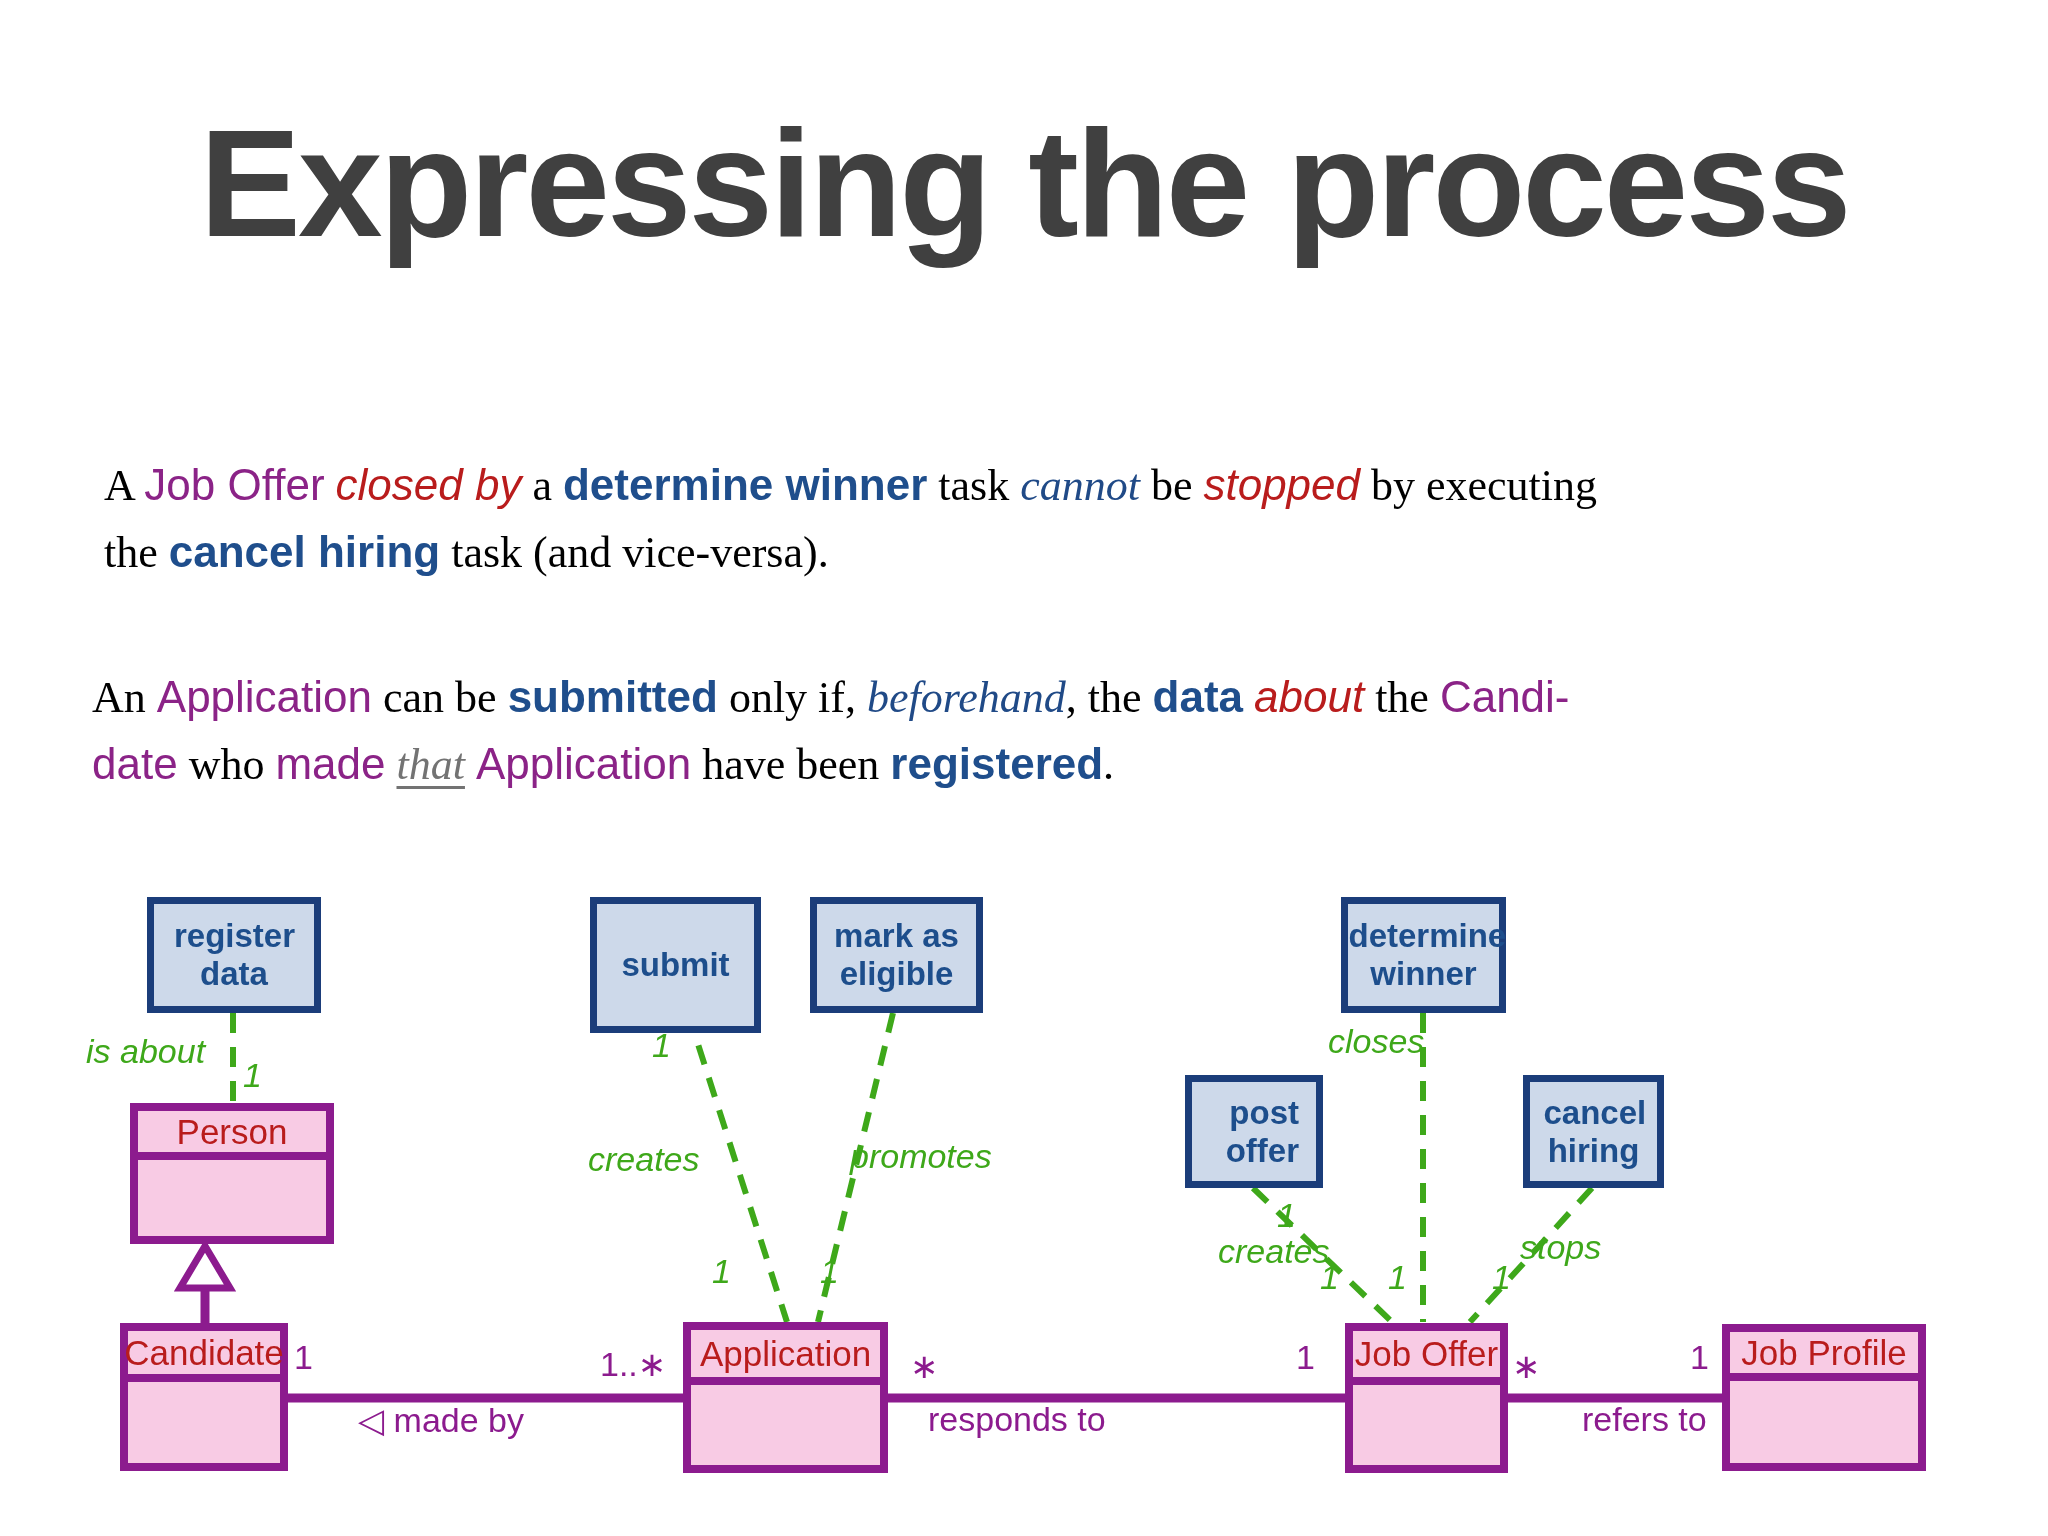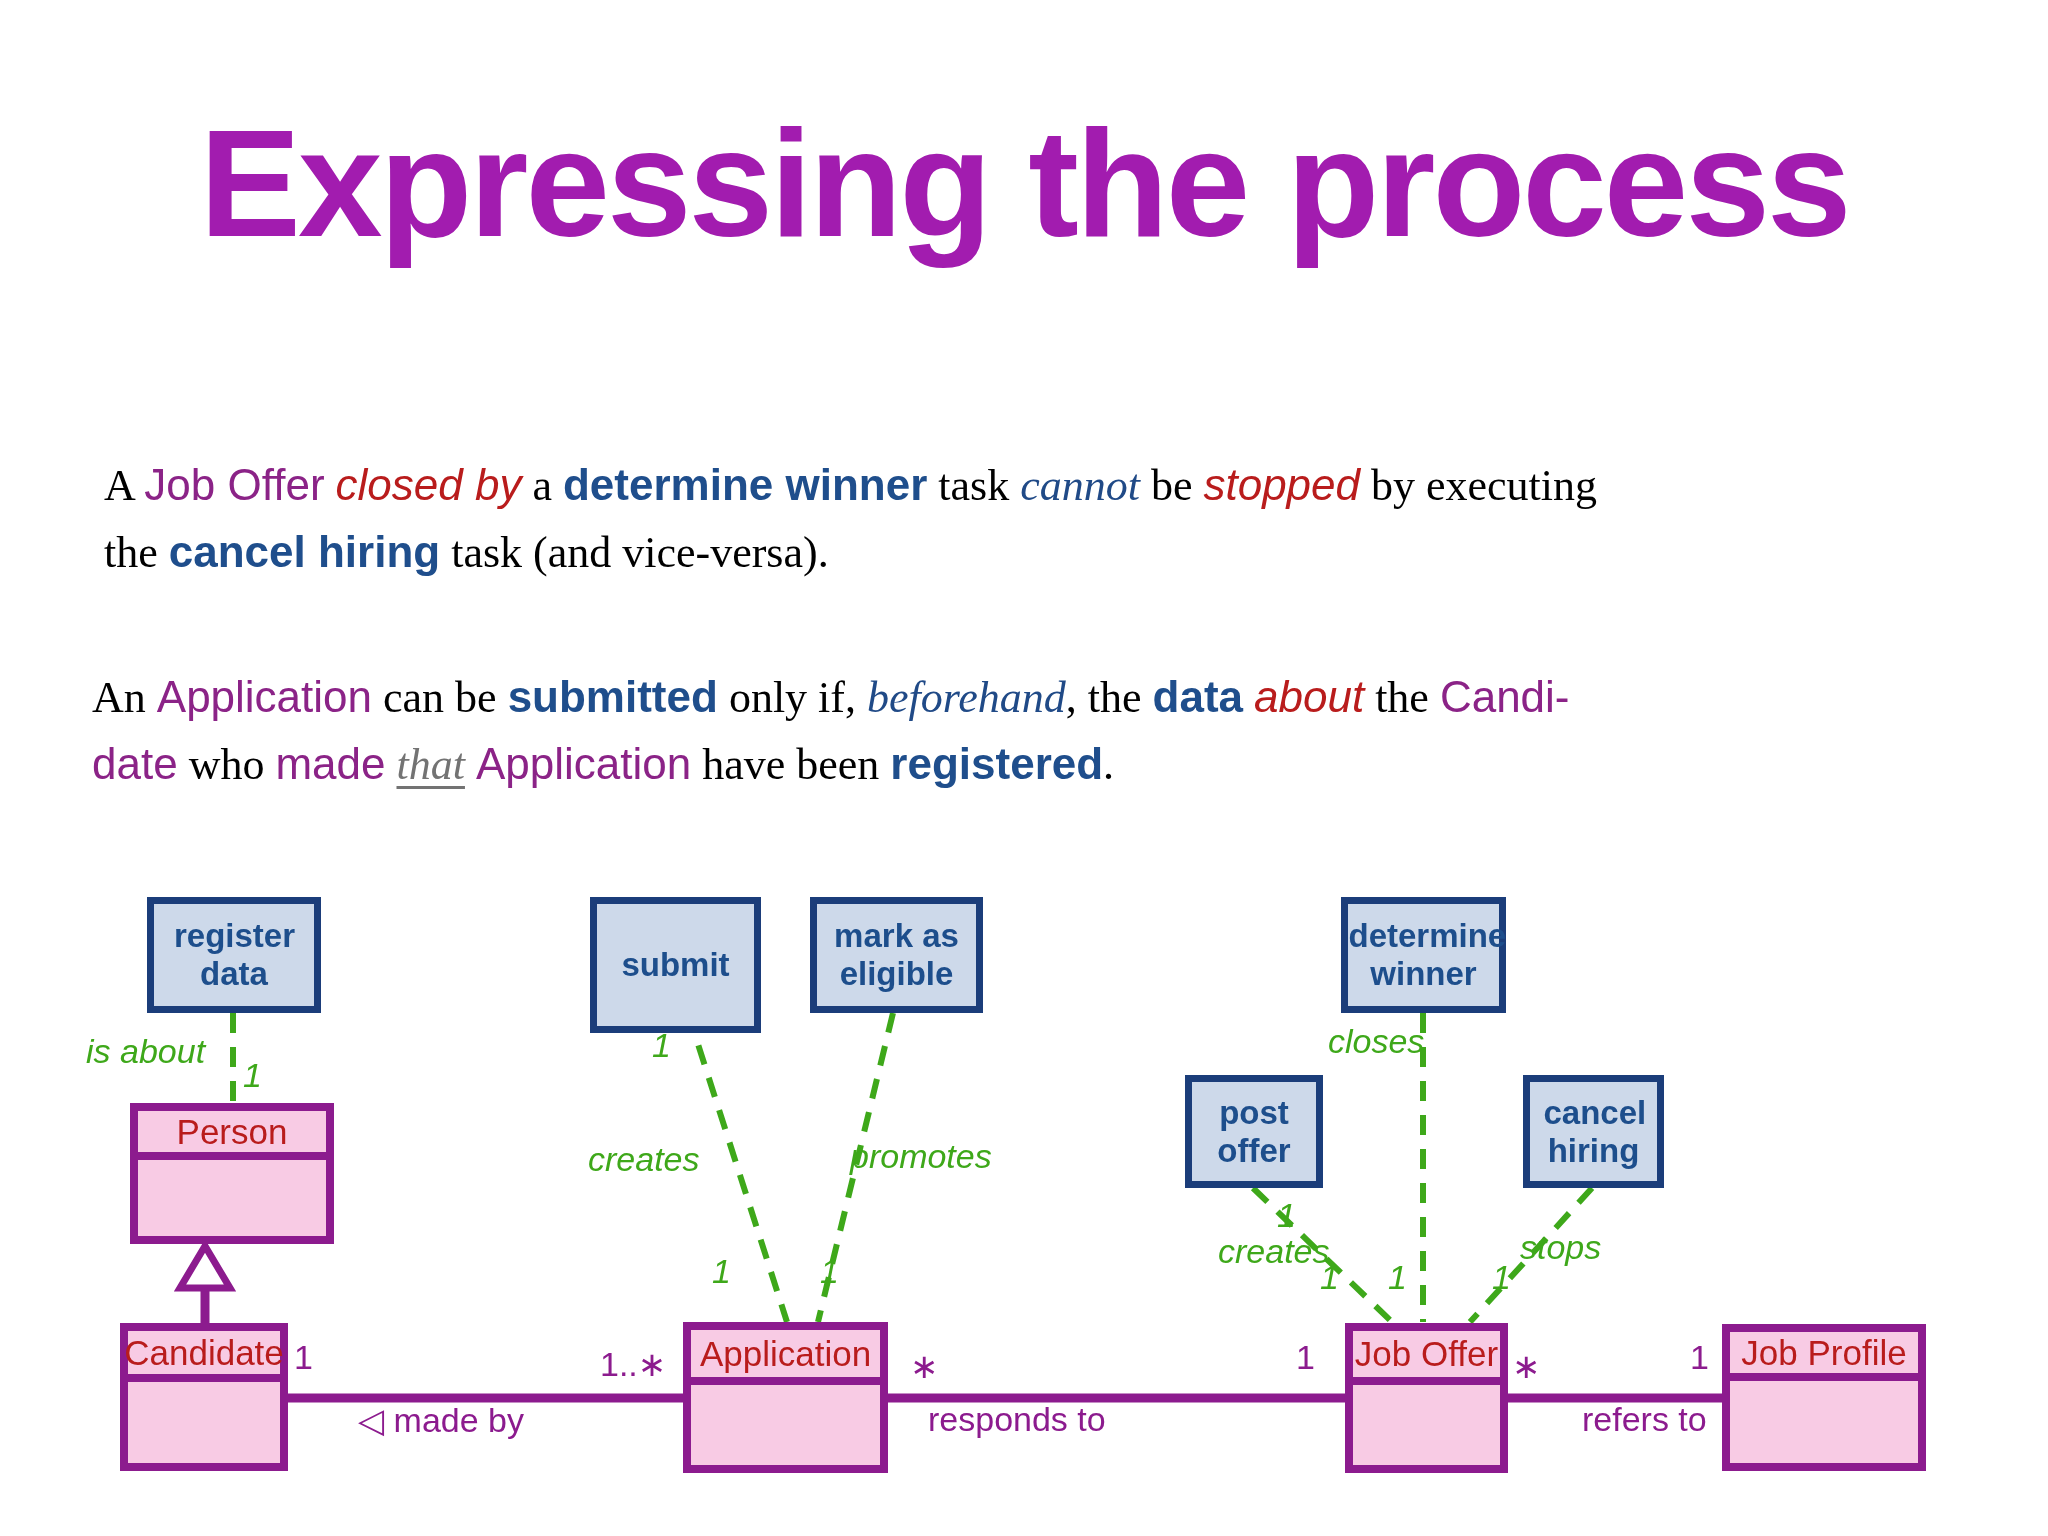--- a/index.html
+++ b/index.html
@@ -1,20 +1,20 @@
 <!DOCTYPE html>
 <html><head>
 <meta charset="utf-8">
 <style>
   html,body{margin:0;padding:0;background:#fff;}
   .slide{position:relative;width:2048px;height:1536px;background:#ffffff;overflow:hidden;
          font-family:"Liberation Sans",sans-serif;}
   .title{position:absolute;left:0;top:98px;width:2048px;text-align:center;
          font-family:"Liberation Sans",sans-serif;font-weight:bold;font-size:152px;
-         letter-spacing:-3px;color:#a21caf;line-height:170px;white-space:nowrap;}
+         letter-spacing:-3px;color:#404040;line-height:170px;white-space:nowrap;}
   .para{position:absolute;font-size:44px;line-height:66px;width:1620px;margin:0;white-space:nowrap;}
   #p1{left:104px;top:452px;}
   #p2{left:92px;top:664px;}
   .run-k{font-family:"Liberation Serif",serif;color:#000;}
   .run-p{font-family:"Liberation Sans",sans-serif;color:#8b2387;}
   .run-g{font-family:"Liberation Sans",sans-serif;font-style:italic;color:#b91c1c;text-align:right;}
   .run-b{font-family:"Liberation Sans",sans-serif;font-weight:bold;color:#1f4e8c;}
   .run-bi{font-family:"Liberation Serif",serif;font-style:italic;color:#204a87;}
   .run-biu{font-family:"Liberation Serif",serif;font-style:italic;color:#737373;
            text-decoration:underline;text-decoration-thickness:3px;text-underline-offset:7px;}
@@ -64,21 +64,21 @@
   <div class="task" style="left:590px;top:897px;width:171px;height:136px;">
     <span>submit</span>
   </div>
   <div class="task" style="left:810px;top:897px;width:173px;height:116px;">
     <span style="width:135px;">mark as eligible</span>
   </div>
   <div class="task" style="left:1341px;top:897px;width:165px;height:116px;">
     <span style="width:150px;">determine winner</span>
   </div>
   <div class="task" style="left:1185px;top:1075px;width:138px;height:113px;">
-    <span style="width:90px;">post offer</span>
+    <span style="width:90px;text-align:right;">post offer</span>
   </div>
   <div class="task" style="left:1523px;top:1075px;width:141px;height:113px;">
     <span style="width:100px;">cancel hiring</span>
   </div>
 
   <div class="cls" style="left:130px;top:1103px;width:204px;height:141px;">
     <div class="cls-name" style="height:49px;">Person</div>
     <div class="cls-attrs"></div>
   </div>
   <div class="cls" style="left:120px;top:1323px;width:168px;height:148px;">

